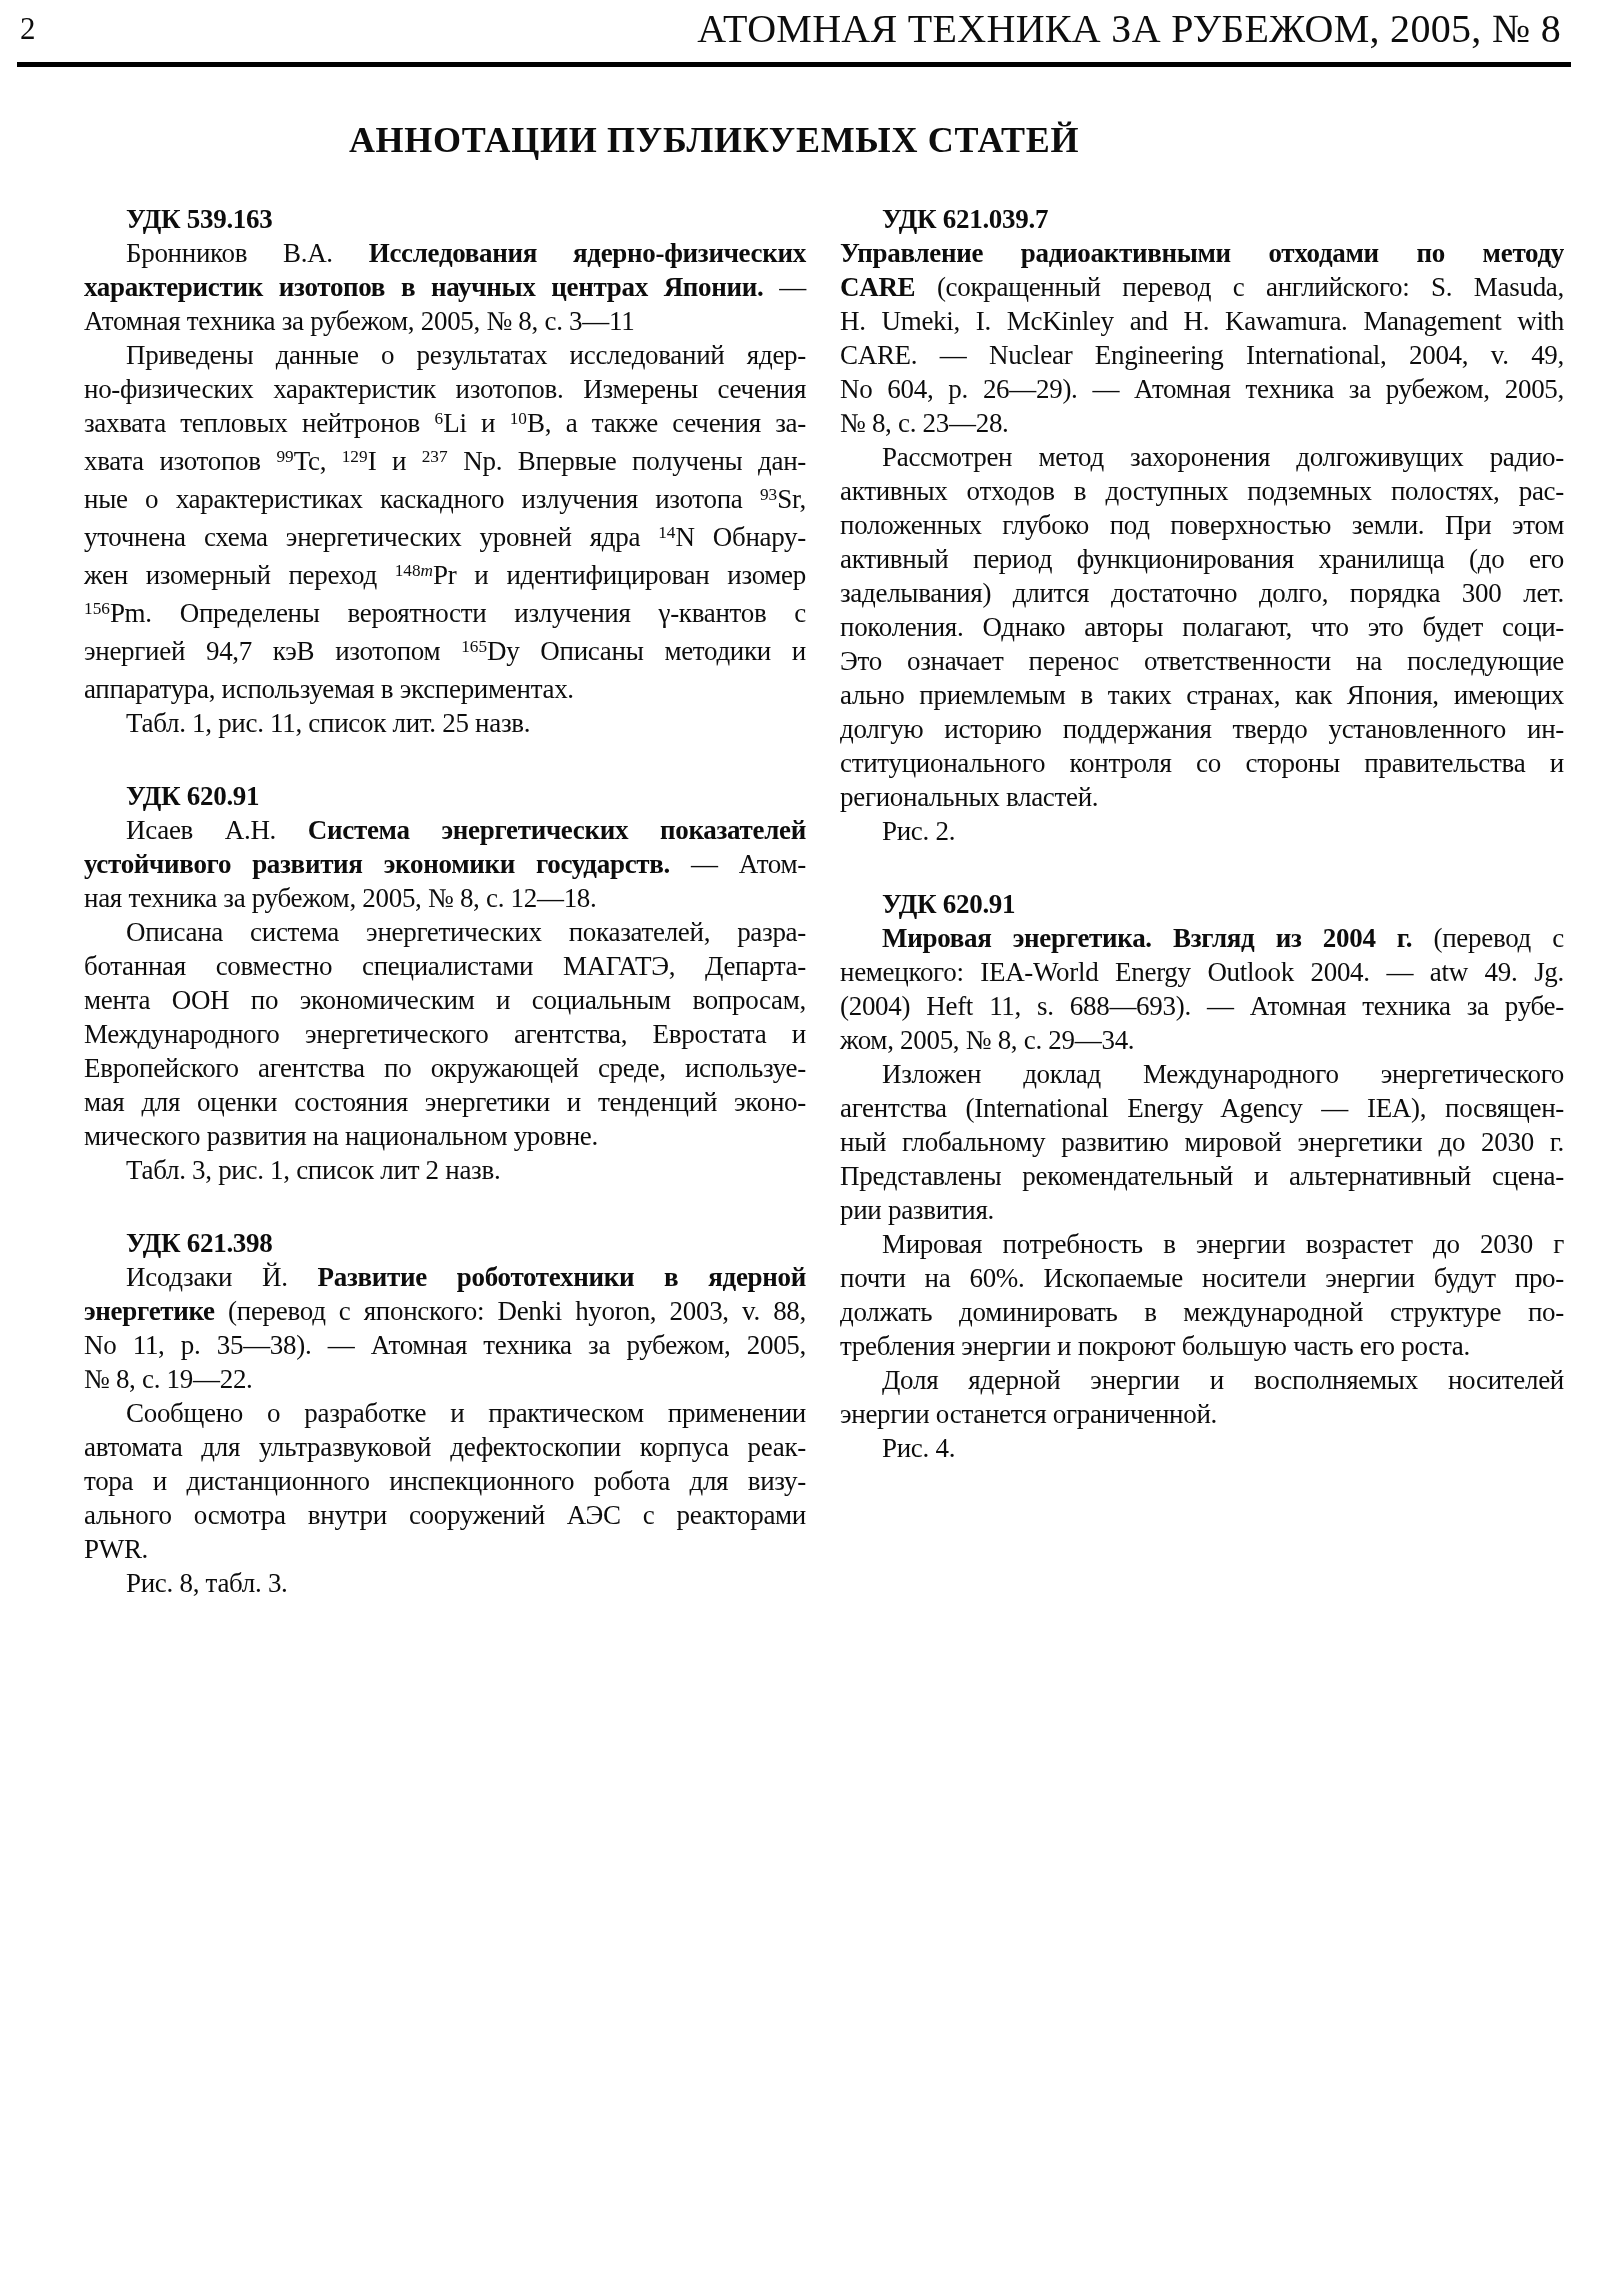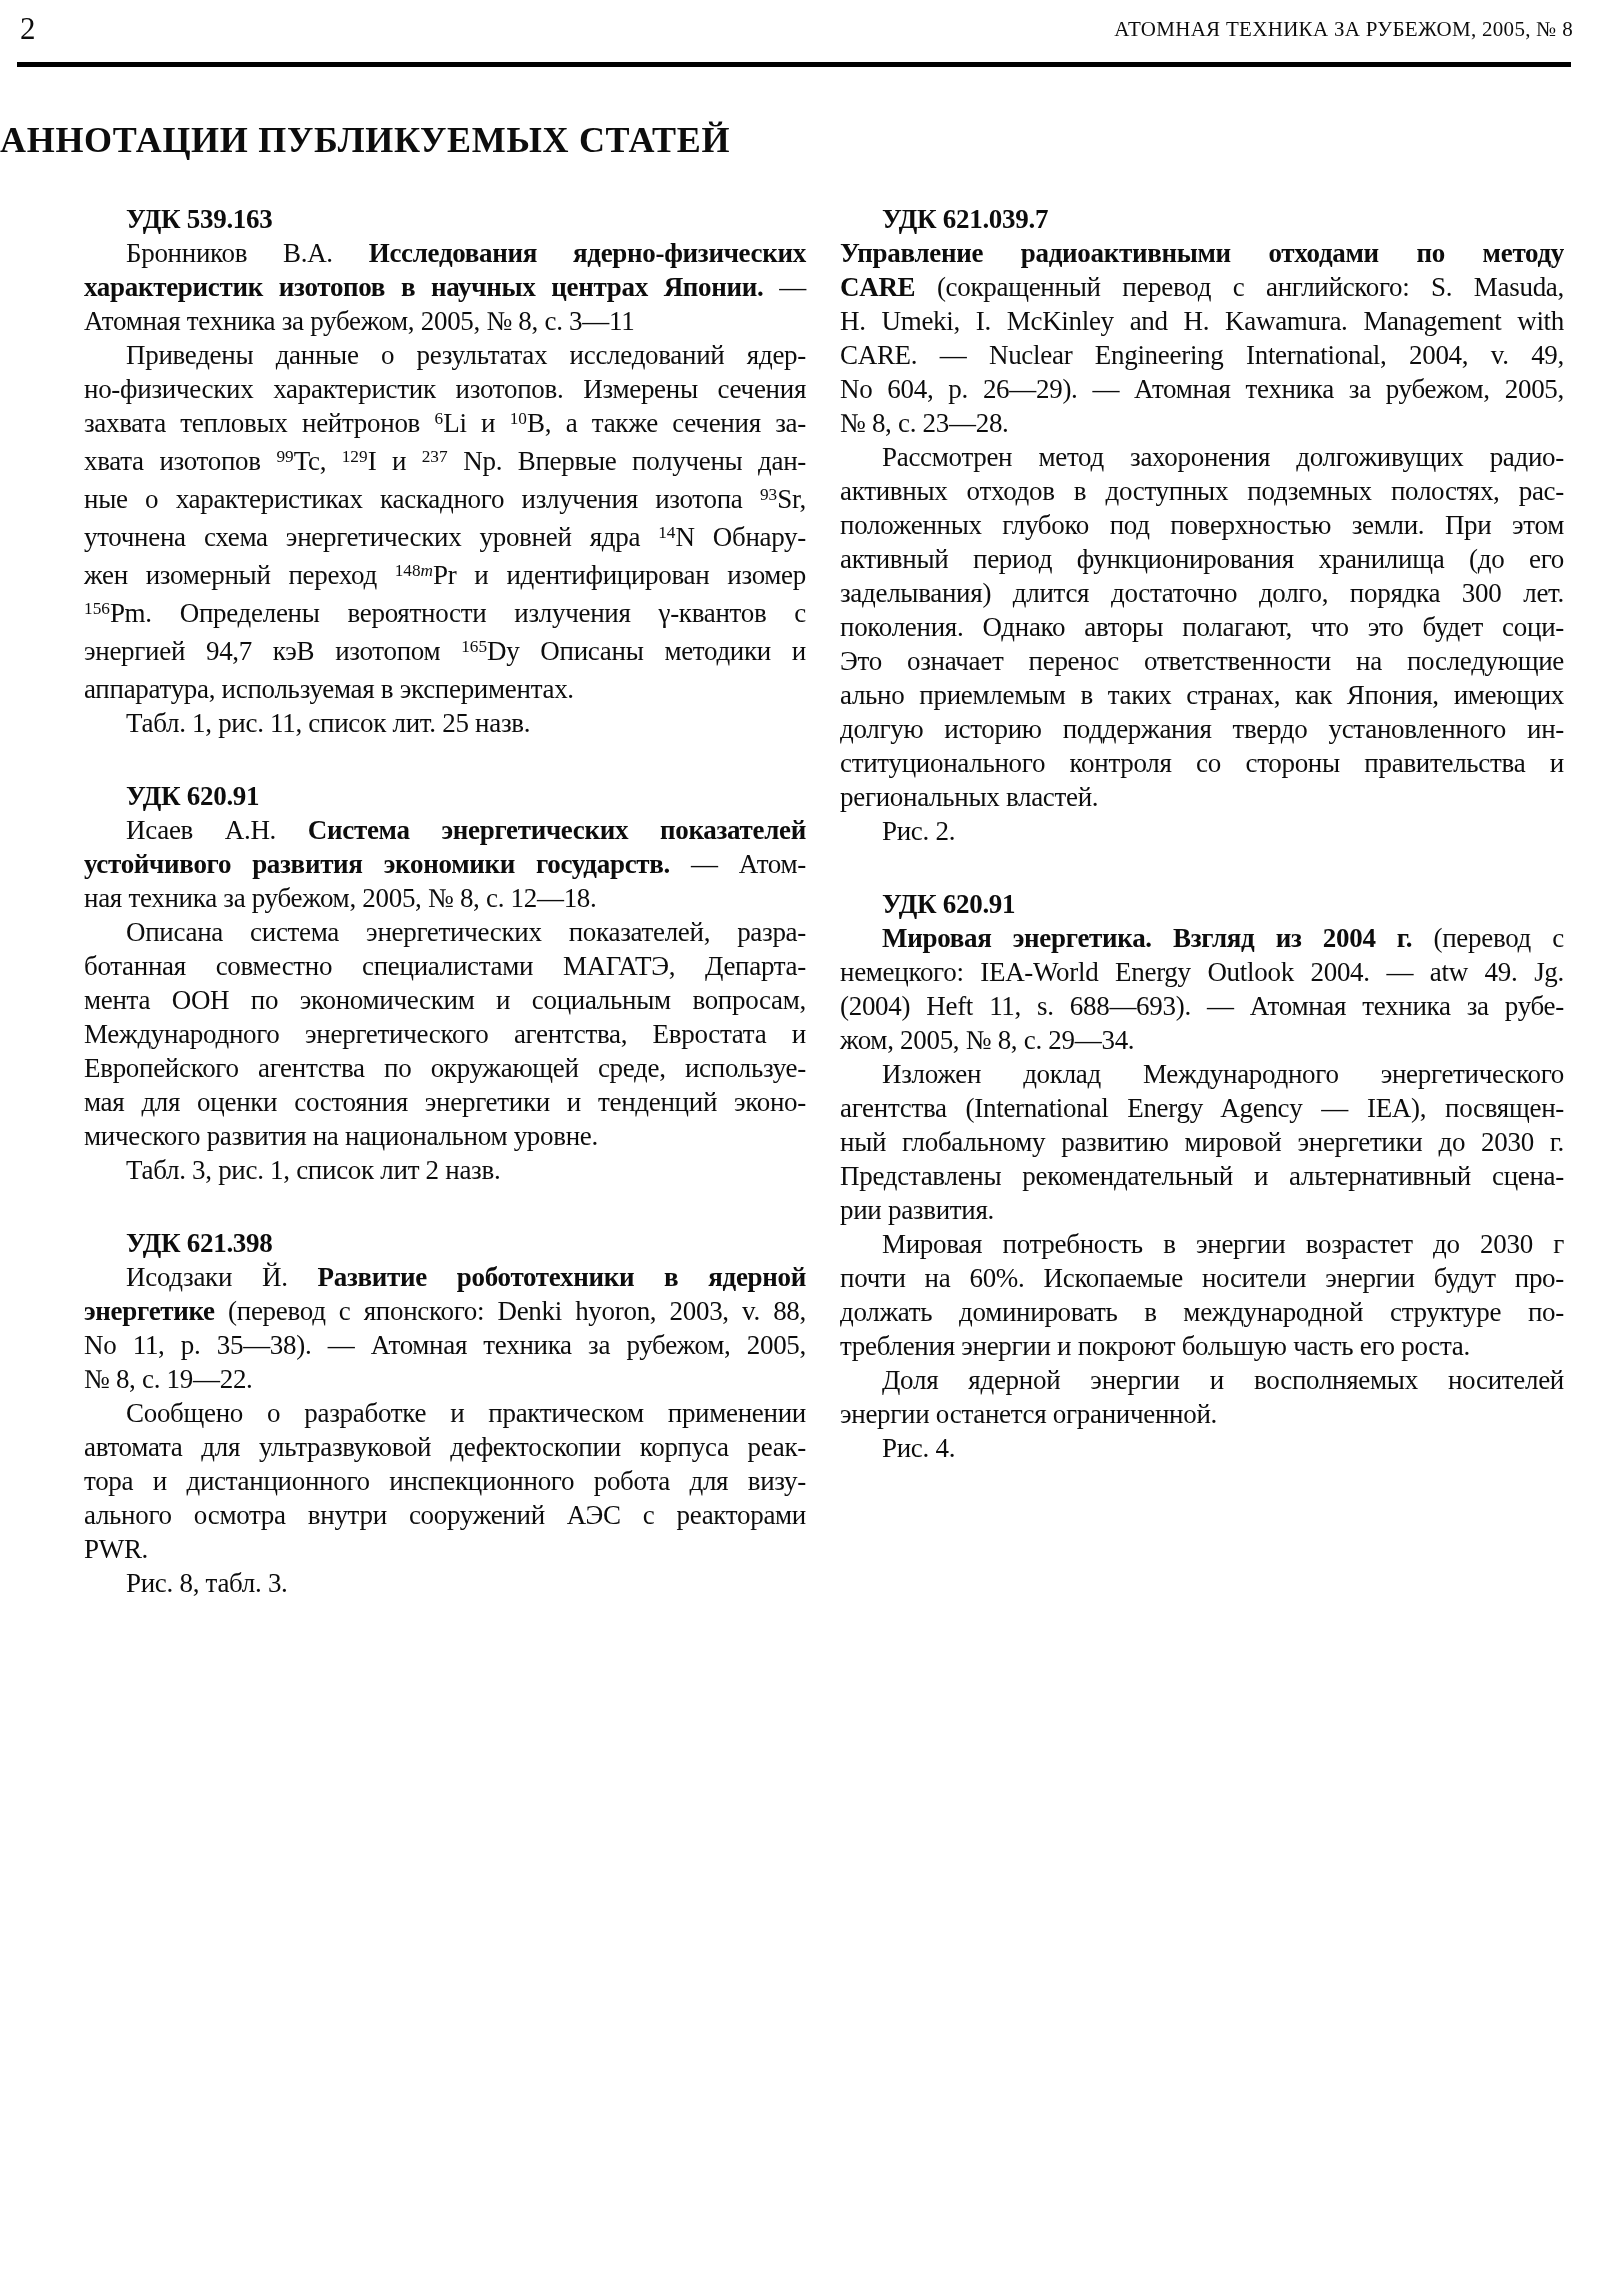--- a/index.html
+++ b/index.html
@@ -1,23 +1,23 @@
 <!DOCTYPE html>
 <html style="font-size:10.8px"><head>
 <meta charset="utf-8">
 <style>
   html,body{margin:0;padding:0;}
   body{
     width:1613px;height:2295px;position:relative;background:#ffffff;
     font-family:"Liberation Serif", serif;color:#0d0d0d;overflow:hidden;
   }
   .page-number{position:absolute;left:20px;top:12px;font-size:31px;line-height:34px;}
-  .journal-header{position:absolute;right:40px;top:12px;font-size:21px;line-height:34px;letter-spacing:0.3px;white-space:nowrap;}
+  .journal-header{position:absolute;right:52px;top:12px;font-size:40px;line-height:34px;letter-spacing:0.3px;white-space:nowrap;}
   .divider{position:absolute;left:17px;top:62px;width:1554px;height:4.7px;background:#000;}
-  .page-title{position:absolute;left:0;top:121px;width:1428px;text-align:left;font-weight:700;font-size:36px;line-height:39px;letter-spacing:0.7px;}
+  .page-title{position:absolute;left:0;top:121px;width:1428px;text-align:center;font-weight:700;font-size:36px;line-height:39px;letter-spacing:0.7px;}
   .col{position:absolute;top:202px;width:722px;}
   .col-left{left:64px;margin-left:20px;}
   .col-right{left:840px;width:724px;}
   .section + .section{margin-top:39px;}
   .line{
     font-size:27px;line-height:34px;letter-spacing:-0.3px;
     text-align:left;
   }
   .line.just{text-align:justify;text-align-last:justify;}
   .line.indent{padding-left:42px;}

